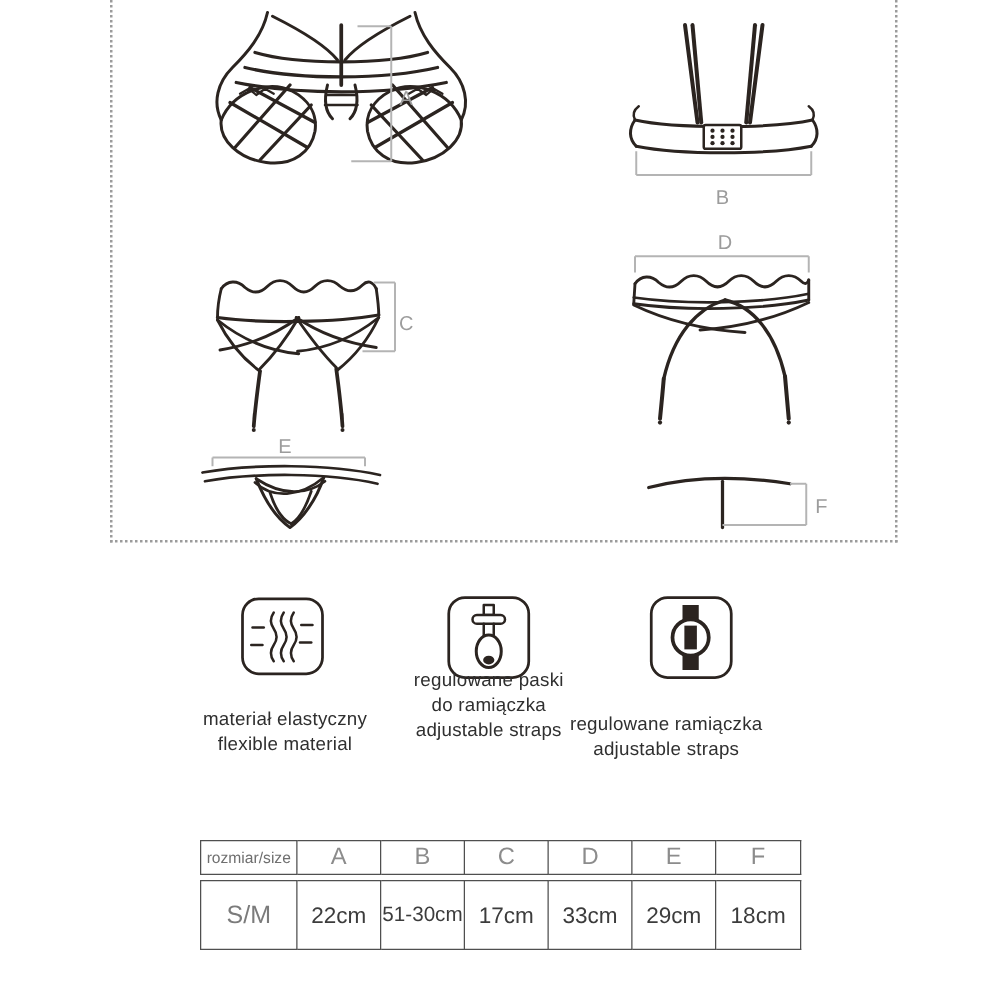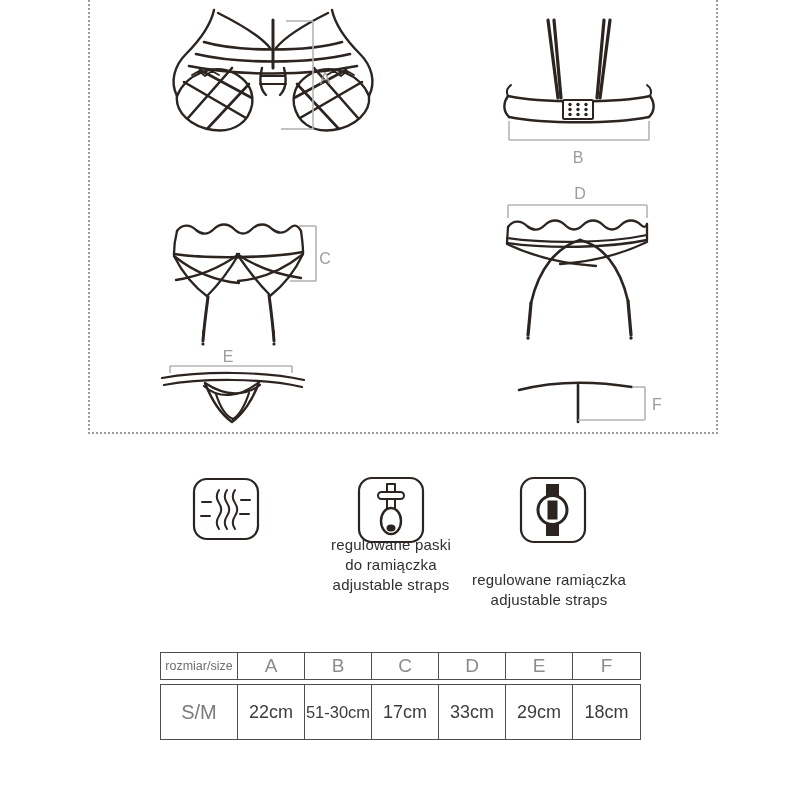--- a/index.html
+++ b/index.html
@@ -9,21 +9,21 @@
         box-sizing:border-box;border:2px dotted var(--c-dim_border,#9b9b9b);}
   .fig{position:absolute;overflow:visible;}
   .ink{stroke:var(--c-ink,#2b2420);fill:none;stroke-linecap:round;stroke-linejoin:round;}
   .fillink{fill:var(--c-ink,#2b2420);stroke:none;}
   .dim{stroke:var(--c-dim,#b4b4b4);fill:none;stroke-width:1.6;stroke-linecap:butt;}
   .dletter{fill:var(--c-letter,#9c9c9c);font-size:16px;font-family:"Liberation Sans",sans-serif;
         text-anchor:middle;}
   .icon-box{position:absolute;}
   .caption{position:absolute;transform:translateX(-50%);text-align:center;
         font-size:15px;line-height:1.32;color:var(--c-text,#2f2f2f);letter-spacing:.2px;white-space:nowrap;}
-  .tablewrap{position:absolute;left:160px;top:652px;width:551px;}
+  .tablewrap{position:absolute;left:160px;top:672px;width:551px;}
   table{border-collapse:collapse;table-layout:fixed;width:481px;}
   td{border:1.6px solid var(--c-table_border,#4f4f4f);text-align:center;vertical-align:middle;padding:0;}
   .hdr tr{height:27px;}
   .hdr .rozmiar{font-size:12.5px;color:#6f6f6f;}
   .hdr .col-letter{font-size:19px;color:#8c8c8c;}
   .bodytab{margin-top:4px;padding-left:26px;}
   .bodytab tr{height:55px;}
   .size-label{font-size:20px;color:#7b7b7b;}
   .val{font-size:18px;color:var(--c-value,#3c3c3c);}
   .val.small{font-size:16.5px;}
@@ -218,26 +218,30 @@
     <ellipse class="fillink" cx="34" cy="52" rx="4.5" ry="3.5"></ellipse>
   </svg>
 
   <svg class="icon-box" style="left:519px;top:476px" width="68" height="68" viewBox="0 0 68 68">
     <rect class="ink" x="2" y="2" width="64" height="64" rx="13" stroke-width="2.2"></rect>
     <rect class="fillink" x="27" y="8" width="13" height="52"></rect>
     <circle cx="33.5" cy="34" r="14.5" fill="#ffffff" stroke="#2b2420" stroke-width="3"></circle>
     <rect class="fillink" x="28.5" y="24.5" width="10" height="19"></rect>
   </svg>
 
+  <div class="caption" style="left:228px;top:566px">
+    <div>materiał elastyczny</div>
+    <div>flexible material</div>
+  </div>
   <div class="caption" style="left:391px;top:535px">
     <div>regulowane paski</div>
     <div>do ramiączka</div>
     <div>adjustable straps</div>
   </div>
-  <div class="caption" style="left:549px;top:570px">
+  <div class="caption" style="left:533px;top:570px">
     <div>regulowane ramiączka</div>
     <div>adjustable straps</div>
   </div>
 
   <div class="tablewrap">
     <table class="hdr">
       <colgroup>
           <col style="width:77px">
           <col style="width:67px">
           <col style="width:67px">

